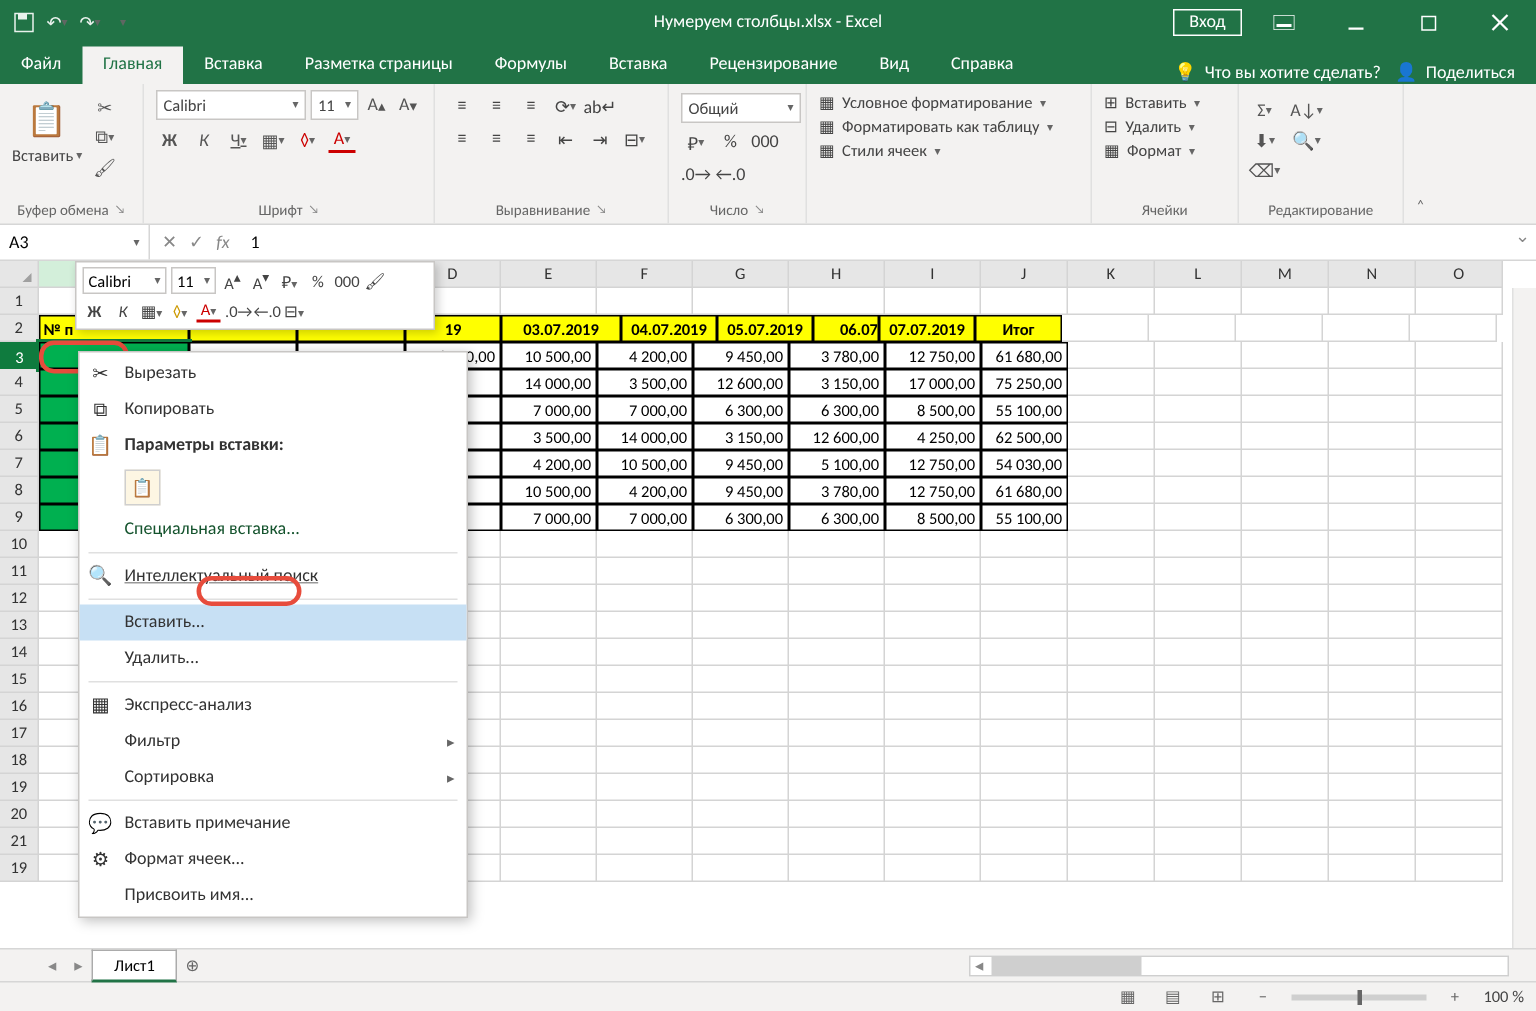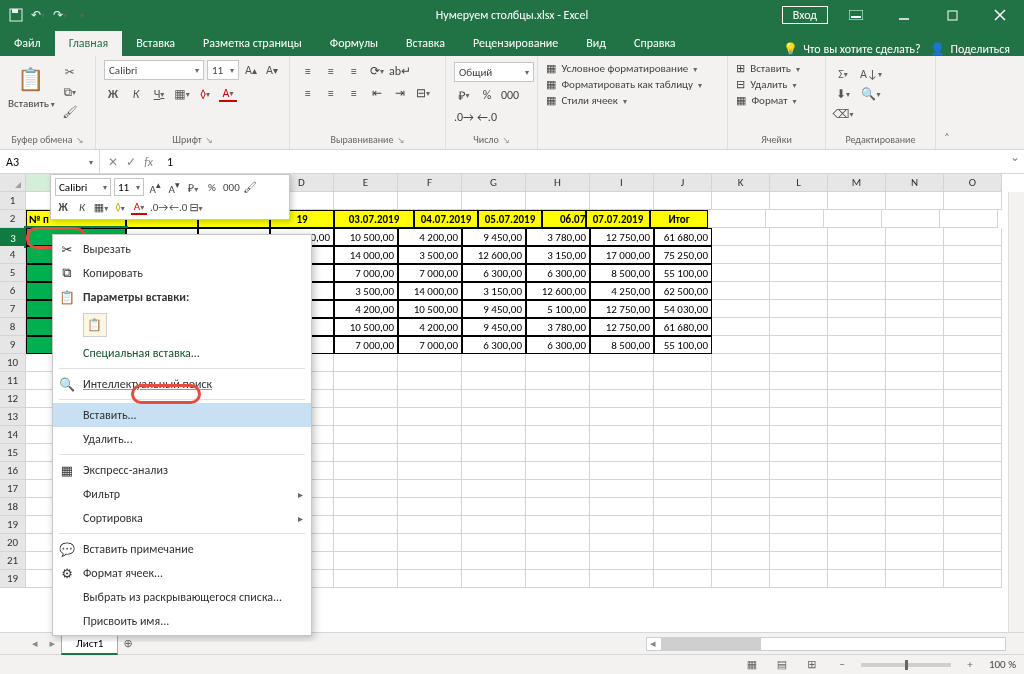--- a/index.html
+++ b/index.html
@@ -830,23 +830,20 @@
     <div class="ctx-sep"></div>
     <div class="ctx-item">
         <span class="ctx-icon">💬</span>
         <span>Вставить примечание</span>
       </div>
     <div class="ctx-item">
         <span class="ctx-icon">⚙</span>
         <span>Формат ячеек...</span>
       </div>
     <div class="ctx-item">
-        <span>Выбрать из раскрывающегося списка...</span>
-      </div>
-    <div class="ctx-item">
         <span>Присвоить имя...</span>
       </div>
 
     <div class="red-ring ring2"></div>
   </div>
 </div>
 
 <div class="statusbar-wrap">
   <div class="sheet-tabs">
     <span style="color:#888;padding:0 6px">◂</span>

